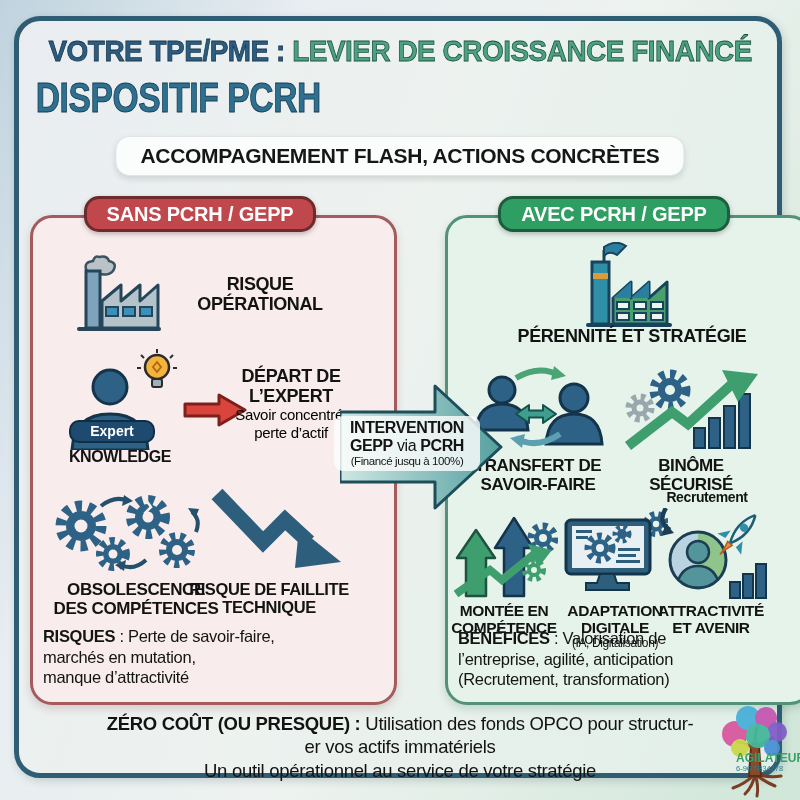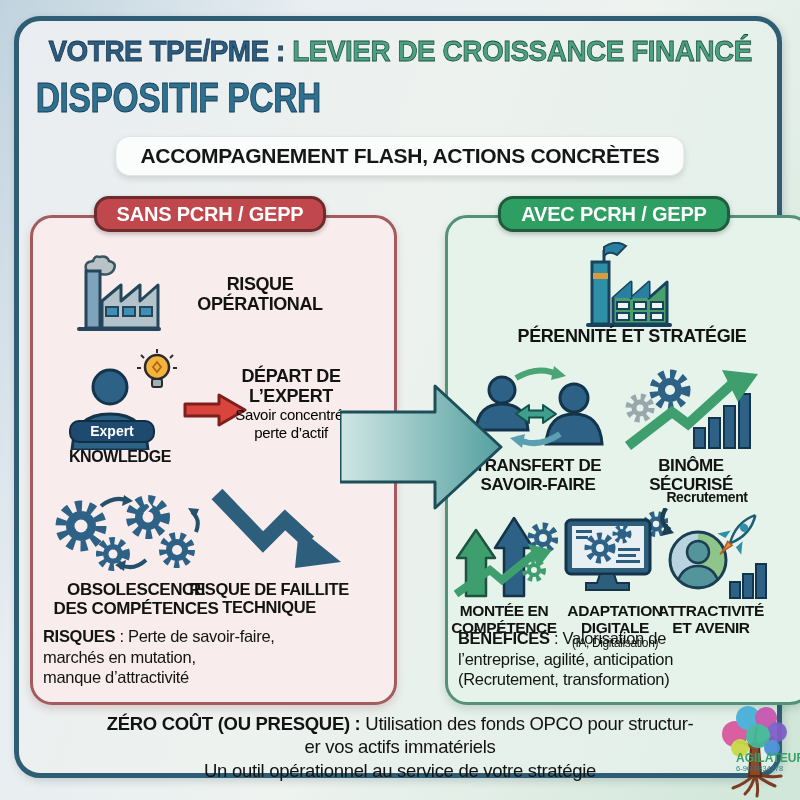--- a/index.html
+++ b/index.html
@@ -18,21 +18,21 @@
   .sx2{display:inline-block;transform:scaleX(.80);transform-origin:center;}
   .t-blue{color:#2c5c80;-webkit-text-stroke:.8px #17374e;}
   .t-green{color:#4da183;-webkit-text-stroke:.8px #1d5340;}
   .t-teal{color:#2d7090;-webkit-text-stroke:.9px #16394e;}
   .pill{position:absolute;top:136px;left:50%;transform:translateX(-50%);background:#fbfdfc;
     border:1px solid #dfe5e2;border-radius:14px;padding:7px 24px;font-weight:bold;font-size:21px;
     color:#161616;white-space:nowrap;box-shadow:0 3px 6px rgba(0,0,0,.12);letter-spacing:-.3px;}
   .badge{position:absolute;top:196px;height:30px;line-height:30px;text-align:center;color:#fff;
     font-weight:bold;font-size:20px;border-radius:15px;letter-spacing:-.2px;z-index:4;
     box-shadow:0 2px 5px rgba(0,0,0,.25);}
-  .badge-left{left:94px;width:226px;background:#c0474b;border:3px solid #6e2b2d;text-align:center;}
+  .badge-left{left:84px;width:226px;background:#c0474b;border:3px solid #6e2b2d;text-align:center;}
   .badge-right{left:498px;width:226px;background:#2f9e62;border:3px solid #1d5c3d;}
   .panel{position:absolute;top:215px;width:324px;height:484px;border-radius:22px;z-index:2;padding-left:37px;}
   .panel-left{left:30px;background:#f8ecec;border:3px solid #a35b5e;box-shadow:0 4px 9px rgba(120,40,40,.18);}
   .panel-right{left:445px;background:#e6f3ea;border:3px solid #53917a;box-shadow:0 4px 9px rgba(30,90,60,.18);}
   .lbl{position:absolute;text-align:center;font-weight:bold;color:#131313;line-height:1.12;letter-spacing:-.4px;}
   .nw{white-space:nowrap;}
   .pfoot{position:absolute;left:10px;right:10px;text-align:left;font-size:16.5px;color:#141414;line-height:1.25;letter-spacing:-.3px;}
   .pfoot .b{font-weight:bold;}
   .ribbon{position:absolute;background:#1d4a6e;border:2px solid #0f2e44;border-radius:10px;color:#fff;
     font-weight:bold;font-size:14px;text-align:center;line-height:19px;}
@@ -158,20 +158,25 @@
 
   <svg class="arrow-wrap" viewBox="0 0 165 130">
     <defs>
       <linearGradient id="agrad" x1="0" y1="0" x2="1" y2="0">
         <stop offset="0" stop-color="#cfe7e4"></stop>
           <stop offset="1" stop-color="#55a0a0"></stop>
       </linearGradient>
     </defs>
     <path d="M0 30 L95 30 L95 4 L161 65 L95 126 L95 100 L0 100 Z" fill="url(#agrad)" stroke="#1d4e5a" stroke-width="3" stroke-linejoin="round"></path>
   </svg>
+  <div class="arrow-text">
+    <div class="l1">INTERVENTION</div>
+    <div class="l2"><span class="b">GEPP</span><span> via </span><span class="b">PCRH</span></div>
+    <div class="l3">(Financé jusqu à 100%)</div>
+  </div>
 
   <div class="panel panel-right">
 
     <svg class="abs" style="left:100px;top:24px" width="126" height="90" viewBox="0 0 126 90">
       <line x1="56" y1="8" x2="56" y2="22" stroke="#17445c" stroke-width="3"></line>
       <path d="M56 5 q12 -8 22 -1 l-9 9 q-8 -5 -13 1 z" fill="#2a7fa0" stroke="#17445c" stroke-width="2"></path>
       <rect x="44" y="20" width="17" height="62" fill="#2e8fa6" stroke="#17445c" stroke-width="3"></rect>
       <rect x="45" y="31" width="15" height="6" fill="#d99b3e"></rect>
       <path d="M65 82 L65 56 L83 40 L83 56 L101 40 L101 56 L119 40 L119 82 Z" fill="#49a06b" stroke="#17445c" stroke-width="3" stroke-linejoin="round"></path>
       <path d="M65 56 L83 40 L83 56 Z" fill="#2a7fa0"></path>

